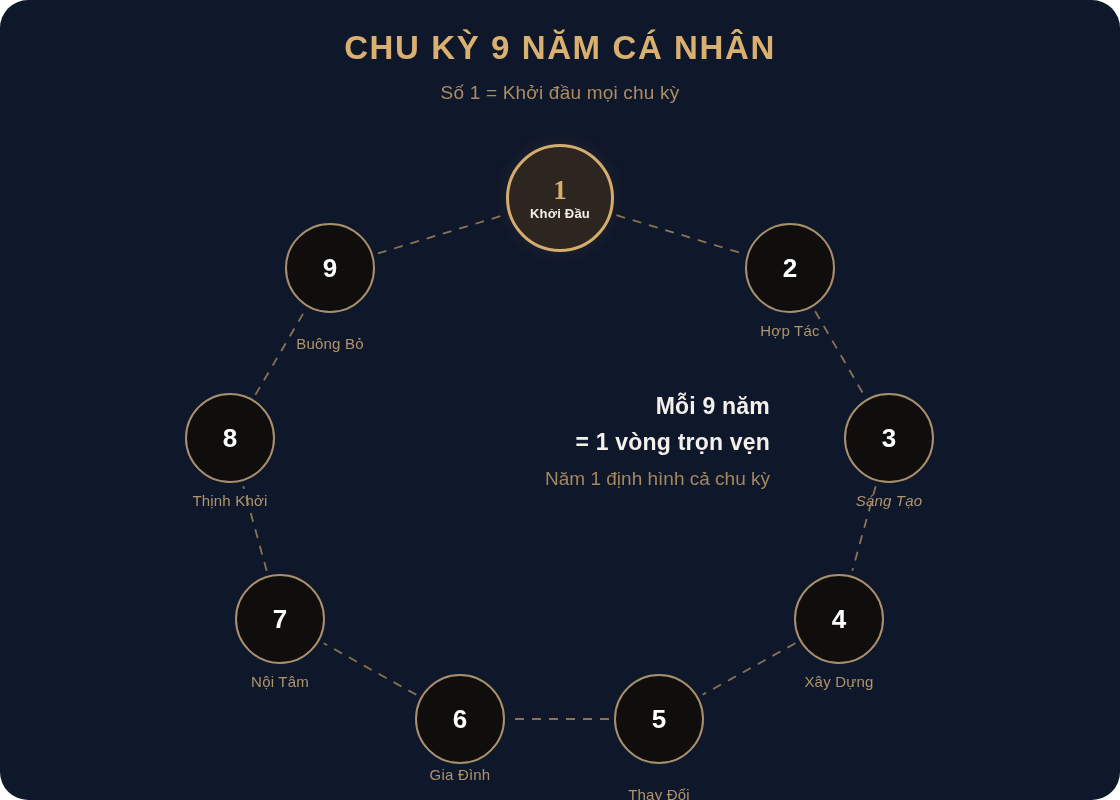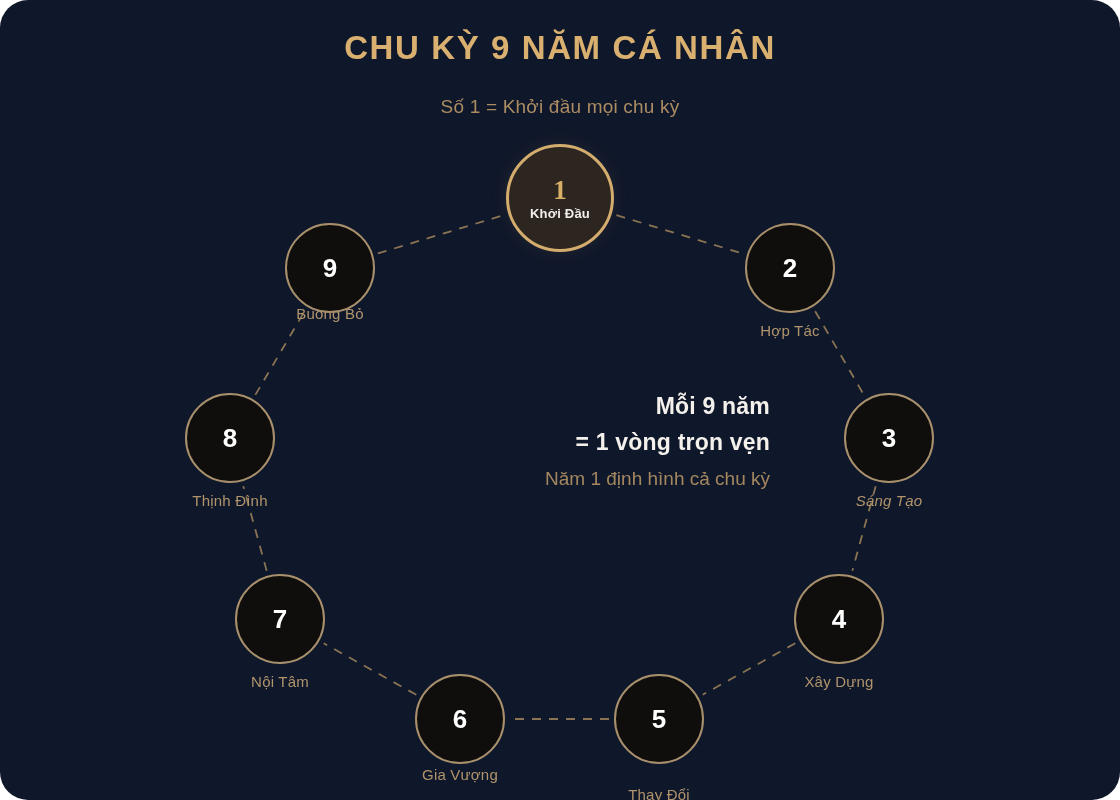--- a/index.html
+++ b/index.html
@@ -32,21 +32,21 @@
     font-size: 33px;
     font-weight: bold;
     letter-spacing: 1.6px;
     color: #d9b070;
     margin: 0;
     line-height: 1.2;
   }
   #subtitle {
     font-size: 19px;
     color: #ab8c63;
-    margin-top: 28px;
+    margin-top: 14px;
     letter-spacing: .2px;
   }
 
   
   #lines {
     position: absolute;
     left: 0; top: 0;
     width: 1120px;
     height: 800px;
     pointer-events: none;
@@ -173,31 +173,31 @@
         <span class="num">3</span>
       </div>
       <div class="node-label" style="left: 839px; top: 673px;">Xây Dựng</div>
       <div class="node" style="left: 839px; top: 619px;">
         <span class="num">4</span>
       </div>
       <div class="node-label" style="left: 659px; top: 766px; margin-top: 20px;">Thay Đổi</div>
       <div class="node" style="left: 659px; top: 719px;">
         <span class="num">5</span>
       </div>
-      <div class="node-label" style="left: 460px; top: 766px;">Gia Vượng</div>
+      <div class="node-label" style="left: 460px; top: 766px;">Gia Đình</div>
       <div class="node" style="left: 460px; top: 719px;">
         <span class="num">6</span>
       </div>
       <div class="node-label" style="left: 280px; top: 673px;">Nội Tâm</div>
       <div class="node" style="left: 280px; top: 619px;">
         <span class="num">7</span>
       </div>
-      <div class="node-label" style="left: 230px; top: 492px;">Thịnh Đình</div>
+      <div class="node-label" style="left: 230px; top: 492px;">Thịnh Khởi</div>
       <div class="node" style="left: 230px; top: 438px;">
         <span class="num">8</span>
       </div>
-      <div class="node-label" style="left: 330px; top: 305px;">Buông Bỏ</div>
+      <div class="node-label" style="left: 330px; top: 335px;">Buông Bỏ</div>
       <div class="node" style="left: 330px; top: 268px;">
         <span class="num">9</span>
       </div>
     </div>
 
 </div>
 
 </body></html>

